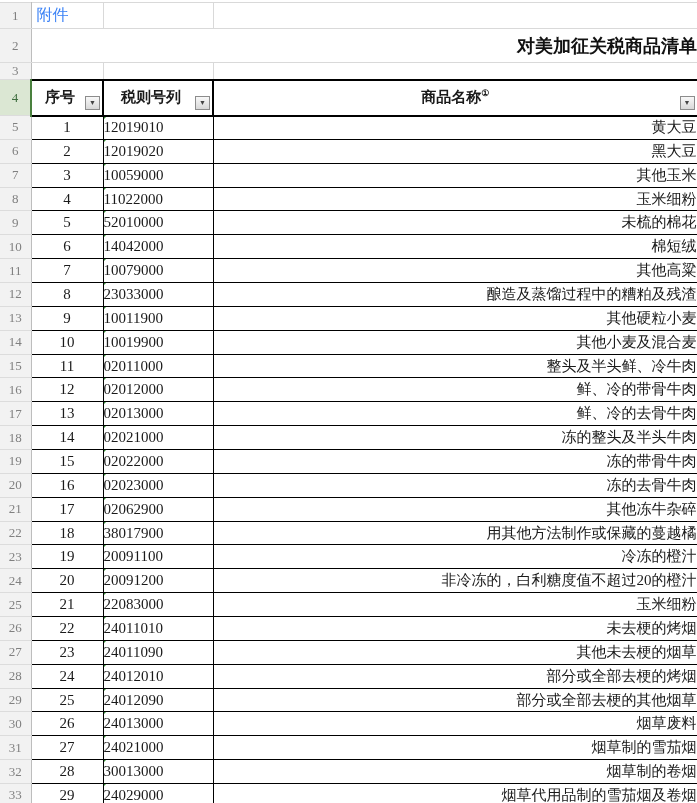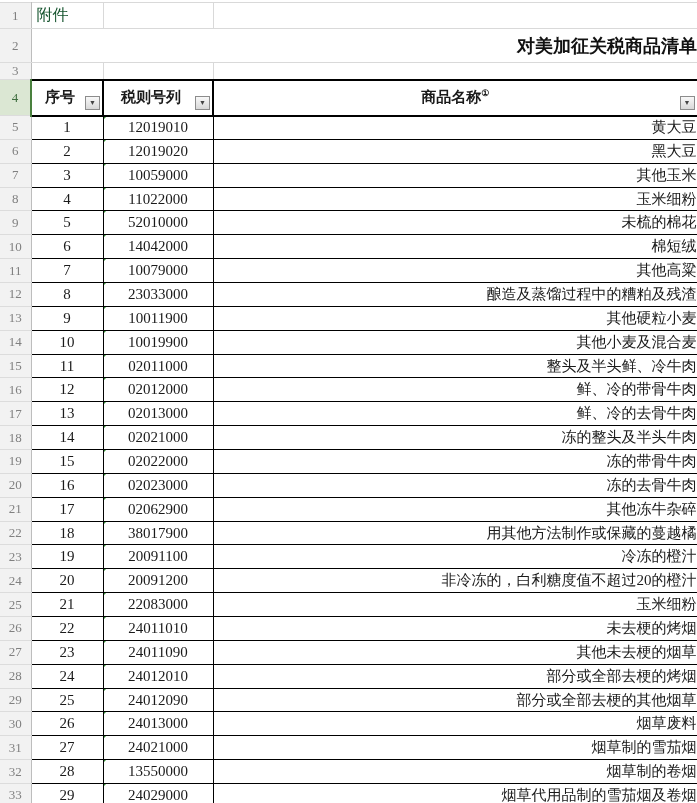--- a/index.html
+++ b/index.html
@@ -41,21 +41,21 @@
   tr.r1 td { height: 26px; border-top: 1px solid #d9d9d9; }
   tr.r2 td { height: 34px; }
   tr.r3 td { height: 13px; }
   tr.r4 th { height: 36px; margin-top: 43px; }
   tr.rdata td { height: 23.86px; }
 
   .attachment {
     font-size: 16px;
     text-align: left;
     padding-left: 5px;
-    color: #14532d;
+    color: #3b82f6;
   }
   .title-cell {
     text-align: right;
     font-weight: bold;
     font-size: 18px;
     color: #111;
     border-bottom: 1px solid #d9d9d9;
   }
 
   
@@ -84,21 +84,21 @@
     cursor: pointer;
   }
 
   
   tr.rdata td.cell {
     border: 1px solid #000;
     font-size: 15px;
     background: #fff;
   }
   td.seq { text-align: center; }
-  td.code { text-align: center; position: relative; margin-top: 16px; }
+  td.code { position: relative; margin-top: 16px; }
   td.name { text-align: right; padding-left: 5px; border-right: 1px solid #808080 !important; }
   .err-tri {
     position: absolute;
     left: -6px; top: 0;
     width: 0; height: 0;
     border-top: 8px solid var(--err, #2e8b2e);
     border-right: 8px solid transparent;
   }
 </style>
 </head>
@@ -309,21 +309,21 @@
   </tr>
         <tr class="rdata">
     <td class="rn">31</td>
     <td class="cell seq">27</td>
     <td class="cell code"><span class="err-tri"></span><span>24021000</span></td>
     <td class="cell name">烟草制的雪茄烟</td>
   </tr>
         <tr class="rdata">
     <td class="rn">32</td>
     <td class="cell seq">28</td>
-    <td class="cell code"><span class="err-tri"></span><span>13550000</span></td>
+    <td class="cell code"><span class="err-tri"></span><span>30013000</span></td>
     <td class="cell name">烟草制的卷烟</td>
   </tr>
         <tr class="rdata">
     <td class="rn">33</td>
     <td class="cell seq">29</td>
     <td class="cell code"><span class="err-tri"></span><span>24029000</span></td>
     <td class="cell name">烟草代用品制的雪茄烟及卷烟</td>
   </tr>
       </tbody>
   </table>

